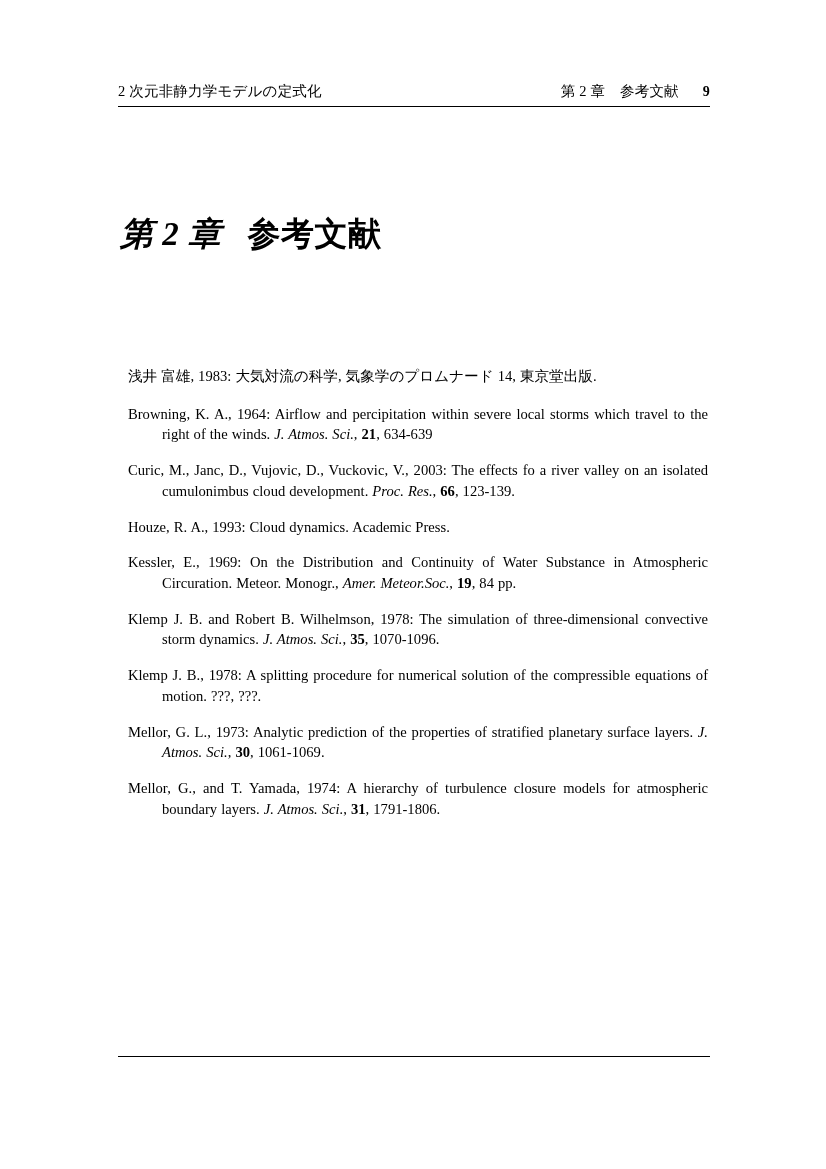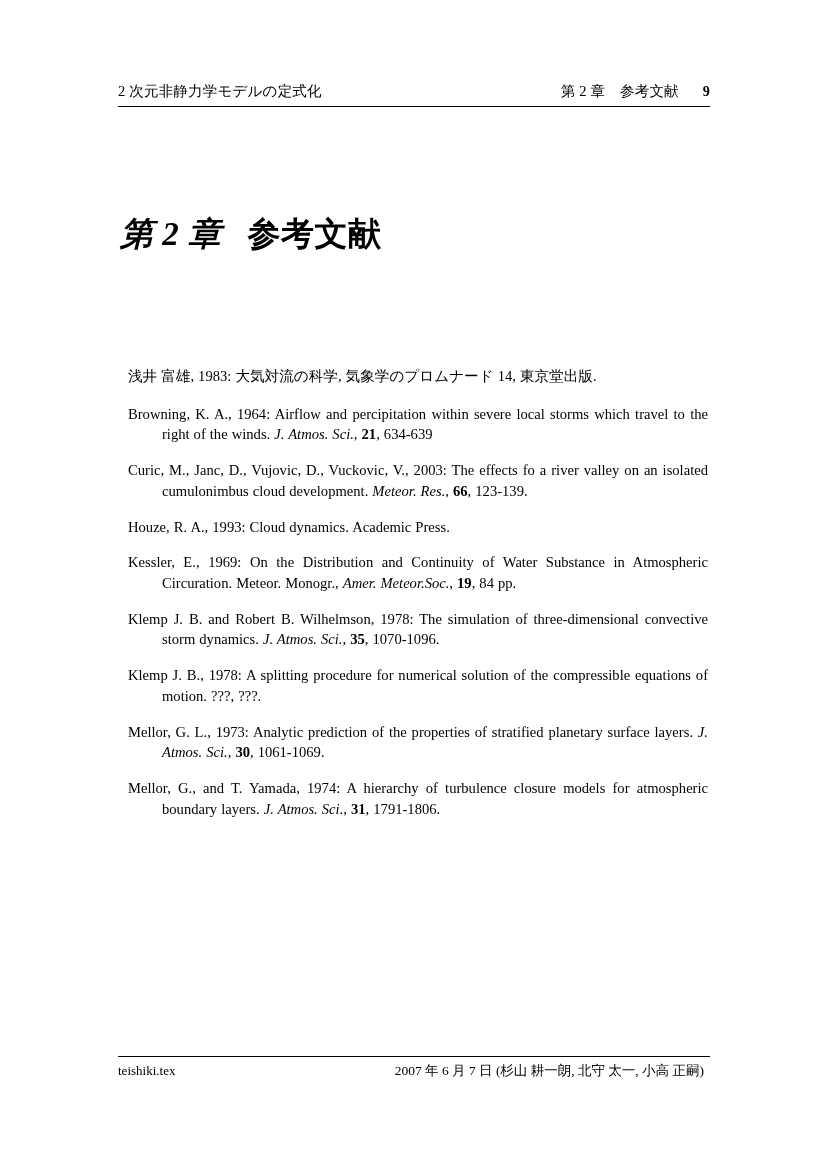--- a/index.html
+++ b/index.html
@@ -145,28 +145,24 @@
   </div>
   <div class="rule-top"></div>
 
   <div class="chapter-title">
     <span class="num">第 2 章</span><span class="gap"></span><span>参考文献</span>
   </div>
 
   <div class="biblist">
       <div class="bibitem jp">浅井 富雄, 1983: 大気対流の科学, 気象学のプロムナード 14, 東京堂出版.</div>
       <div class="bibitem">Browning, K. A., 1964: Airflow and percipitation within severe local storms which travel to the right of the winds. <i>J. Atmos. Sci.</i>, <b>21</b>, 634-639</div>
-      <div class="bibitem">Curic, M., Janc, D., Vujovic, D., Vuckovic, V., 2003: The effects fo a river valley on an isolated cumulonimbus cloud development. <i>Meteor. Res.</i>, <b>66</b>, 123-139.</div>
+      <div class="bibitem">Curic, M., Janc, D., Vujovic, D., Vuckovic, V., 2003: The effects fo a river valley on an isolated cumulonimbus cloud development. <i>Proc. Res.</i>, <b>66</b>, 123-139.</div>
       <div class="bibitem">Houze, R. A., 1993: Cloud dynamics. Academic Press.</div>
       <div class="bibitem">Kessler, E., 1969: On the Distribution and Continuity of Water Substance in Atmospheric Circuration. Meteor. Monogr., <i>Amer. Meteor.Soc.</i>, <b>19</b>, 84 pp.</div>
       <div class="bibitem">Klemp J. B. and Robert B. Wilhelmson, 1978: The simulation of three-dimensional convective storm dynamics. <i>J. Atmos. Sci.</i>, <b>35</b>, 1070-1096.</div>
       <div class="bibitem">Klemp J. B., 1978: A splitting procedure for numerical solution of the compressible equations of motion. ???, ???.</div>
       <div class="bibitem">Mellor, G. L., 1973: Analytic prediction of the properties of stratified planetary surface layers. <i>J. Atmos. Sci.</i>, <b>30</b>, 1061-1069.</div>
       <div class="bibitem">Mellor, G., and T. Yamada, 1974: A hierarchy of turbulence closure models for atmospheric boundary layers. <i>J. Atmos. Sci.</i>, <b>31</b>, 1791-1806.</div>
     </div>
 
   <div class="rule-bottom"></div>
-  <div class="footer">
-    <div class="footer-left">teishiki.tex</div>
-    <div class="footer-right">2007 年 6 月 7 日 (杉山 耕一朗, 北守 太一, 小高 正嗣)</div>
-  </div>
 
 </div>
 
 </body></html>

